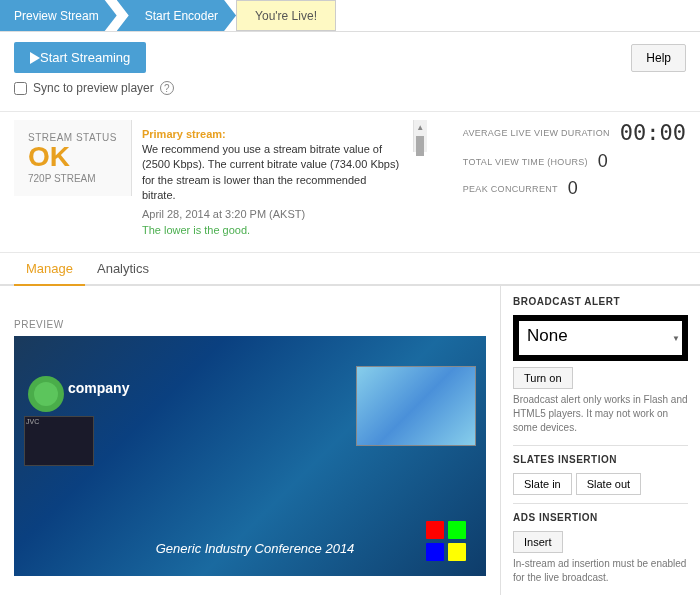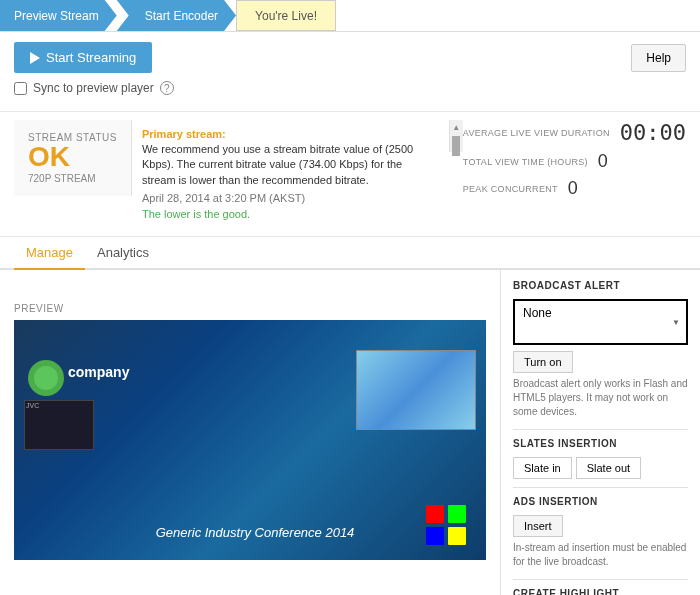--- a/index.html
+++ b/index.html
@@ -7,21 +7,21 @@
 
     
     .stepper { display: flex; align-items: center; background: #fff; border-bottom: 1px solid #ddd; padding: 0; height: 32px; }
     .step { display: flex; align-items: center; height: 100%; padding: 0 18px 0 28px; font-size: 12px; position: relative; clip-path: polygon(0 0, calc(100% - 12px) 0, 100% 50%, calc(100% - 12px) 100%, 0 100%, 12px 50%); }
     .step:first-child { clip-path: polygon(0 0, calc(100% - 12px) 0, 100% 50%, calc(100% - 12px) 100%, 0 100%); padding-left: 14px; }
     .step-active { background: #4a9fd4; color: #fff; }
     .step-live { background: #fef9c3; color: #555; border: 1px solid #ccc; clip-path: none; padding: 0 18px; }
 
     
     .toolbar { display: flex; justify-content: space-between; align-items: center; margin-bottom: 8px; }
-    .btn-start { background: #4a9fd4; color: #fff; border: none; padding: 8px 16px; font-size: 13px; cursor: pointer; border-radius: 2px; display: flex; align-items: center; gap: 6px; }
+    .btn-start { background: #4a9fd4; color: #fff; border: none; padding: 8px 16px; font-size: 13px; cursor: pointer; border-radius: 2px; display: flex; align-items: center; gap: 0; }
     .play-icon { width: 0; height: 0; border-top: 6px solid transparent; border-bottom: 6px solid transparent; border-left: 10px solid #fff; display: inline-block; }
     .btn-help { background: #f5f5f5; border: 1px solid #ccc; padding: 6px 14px; cursor: pointer; font-size: 12px; border-radius: 2px; }
 
     .sync-row { display: flex; align-items: center; gap: 6px; margin-bottom: 10px; font-size: 12px; color: #555; }
     .sync-row input[type=checkbox] { margin: 0; }
     .help-circle { display: inline-flex; align-items: center; justify-content: center; width: 14px; height: 14px; border-radius: 50%; border: 1px solid #888; font-size: 10px; color: #888; cursor: pointer; }
     .status-left { background: #f9f9f9; padding: 12px 14px; min-width: 100px; border-right: 1px solid #e0e0e0; }
     .status-label { font-size: 10px; color: #888; text-transform: uppercase; letter-spacing: 0.5px; }
     .status-ok { font-size: 28px; font-weight: bold; color: #e8a020; line-height: 1; }
     .status-sub { font-size: 10px; color: #888; text-transform: uppercase; margin-top: 2px; }
@@ -65,34 +65,34 @@
     .globe-inner { width: 24px; height: 24px; background: #5cc55c; border-radius: 50%; }
     .company-text { position: absolute; top: 44px; left: 54px; font-size: 14px; color: #fff; font-weight: bold; }
     .conference-text { position: absolute; bottom: 20px; left: 10px; right: 0; text-align: center; font-size: 13px; color: #fff; font-style: italic; }
     .device-box { position: absolute; top: 80px; left: 10px; width: 70px; height: 50px; background: #1a1a2a; border: 1px solid #444; }
     .device-label { position: absolute; top: 82px; left: 12px; font-size: 7px; color: #aaa; }
 
     
     .right-sidebar { width: 200px; border-left: 1px solid #e0e0e0; padding: 10px 12px; font-size: 11px; }
     .sidebar-section-title { font-size: 10px; color: #333; text-transform: uppercase; letter-spacing: 0.5px; font-weight: bold; margin-bottom: 8px; border-bottom: none; }
     .select-wrapper { position: relative; margin-bottom: 6px; }
-    .select-field { width: 100%; border: 2px solid #000000; padding: 5px 24px 23px 8px; font-size: 12px; appearance: none; background: #fff; cursor: pointer; }
+    .select-field { width: 100%; border: 6px solid #000000; padding: 5px 24px 10px 8px; font-size: 17px; appearance: none; background: #fff; cursor: pointer; }
     .select-arrow { position: absolute; right: 8px; top: 50%; transform: translateY(-50%); font-size: 8px; color: #666; pointer-events: none; }
     .btn-small { border: 1px solid #ccc; background: #f5f5f5; padding: 4px 10px; font-size: 11px; cursor: pointer; }
     .sidebar-desc { color: #777; font-size: 10px; line-height: 1.4; margin-bottom: 10px; }
     .sidebar-divider { border-top: 1px solid #e0e0e0; margin: 8px 0; }
     .btn-group { display: flex; gap: 4px; margin-bottom: 6px; }
     .btn-outline { border: 1px solid #ccc; background: #fff; padding: 4px 10px; font-size: 11px; cursor: pointer; }
 
     
     .status-area { display: flex; padding: 8px 14px; border-bottom: 1px solid #e8e8e8; background: #fff; }
     .status-box { display: flex; align-items: flex-start; flex: 1; }
     .stats-right { display: flex; flex-direction: column; gap: 6px; margin-left: auto; padding-right: 0; }
     .stat-row { display: flex; align-items: center; gap: 10px; }
-    .stat-label-r { font-size: 9px; color: #888; text-transform: uppercase; letter-spacing: 0.3px; white-space: nowrap; }
+    .stat-label-r { font-size: 9px; color: #888; text-transform: uppercase; letter-spacing: 0.3px; white-space: nowrap; padding-left: 36px; }
     .stat-val-r { font-size: 18px; color: #333; font-weight: normal; }
     .stat-clock { font-size: 22px; color: #333; font-family: monospace; }
 
     .main-wrapper { background: #fff; }
   </style>
 </head>
 <body>
 
 <div class="main-wrapper">
 

